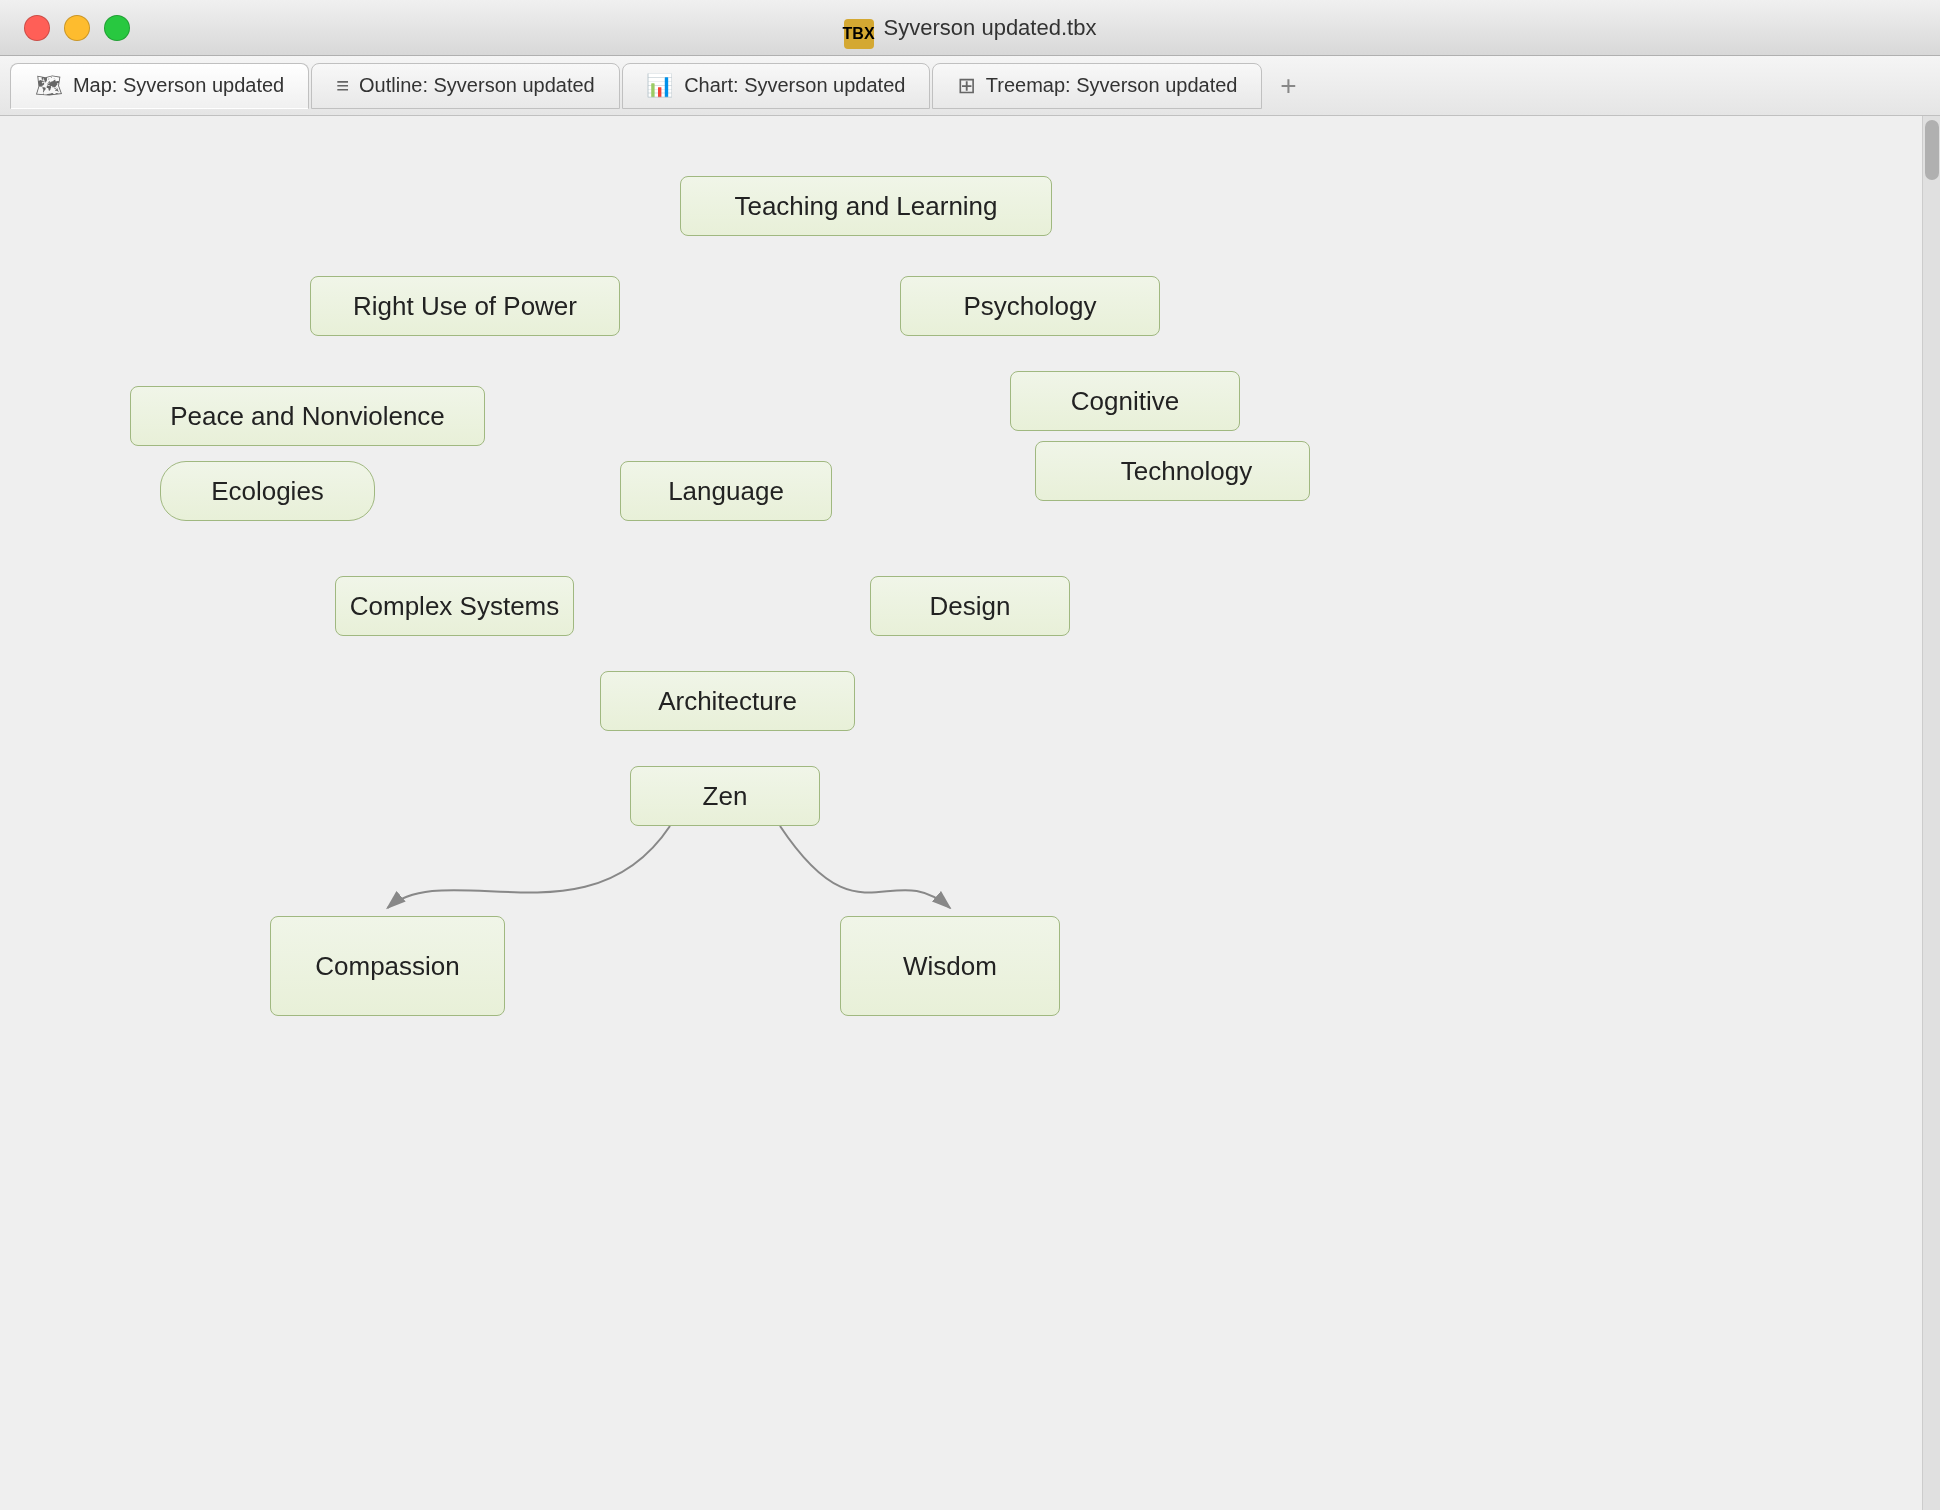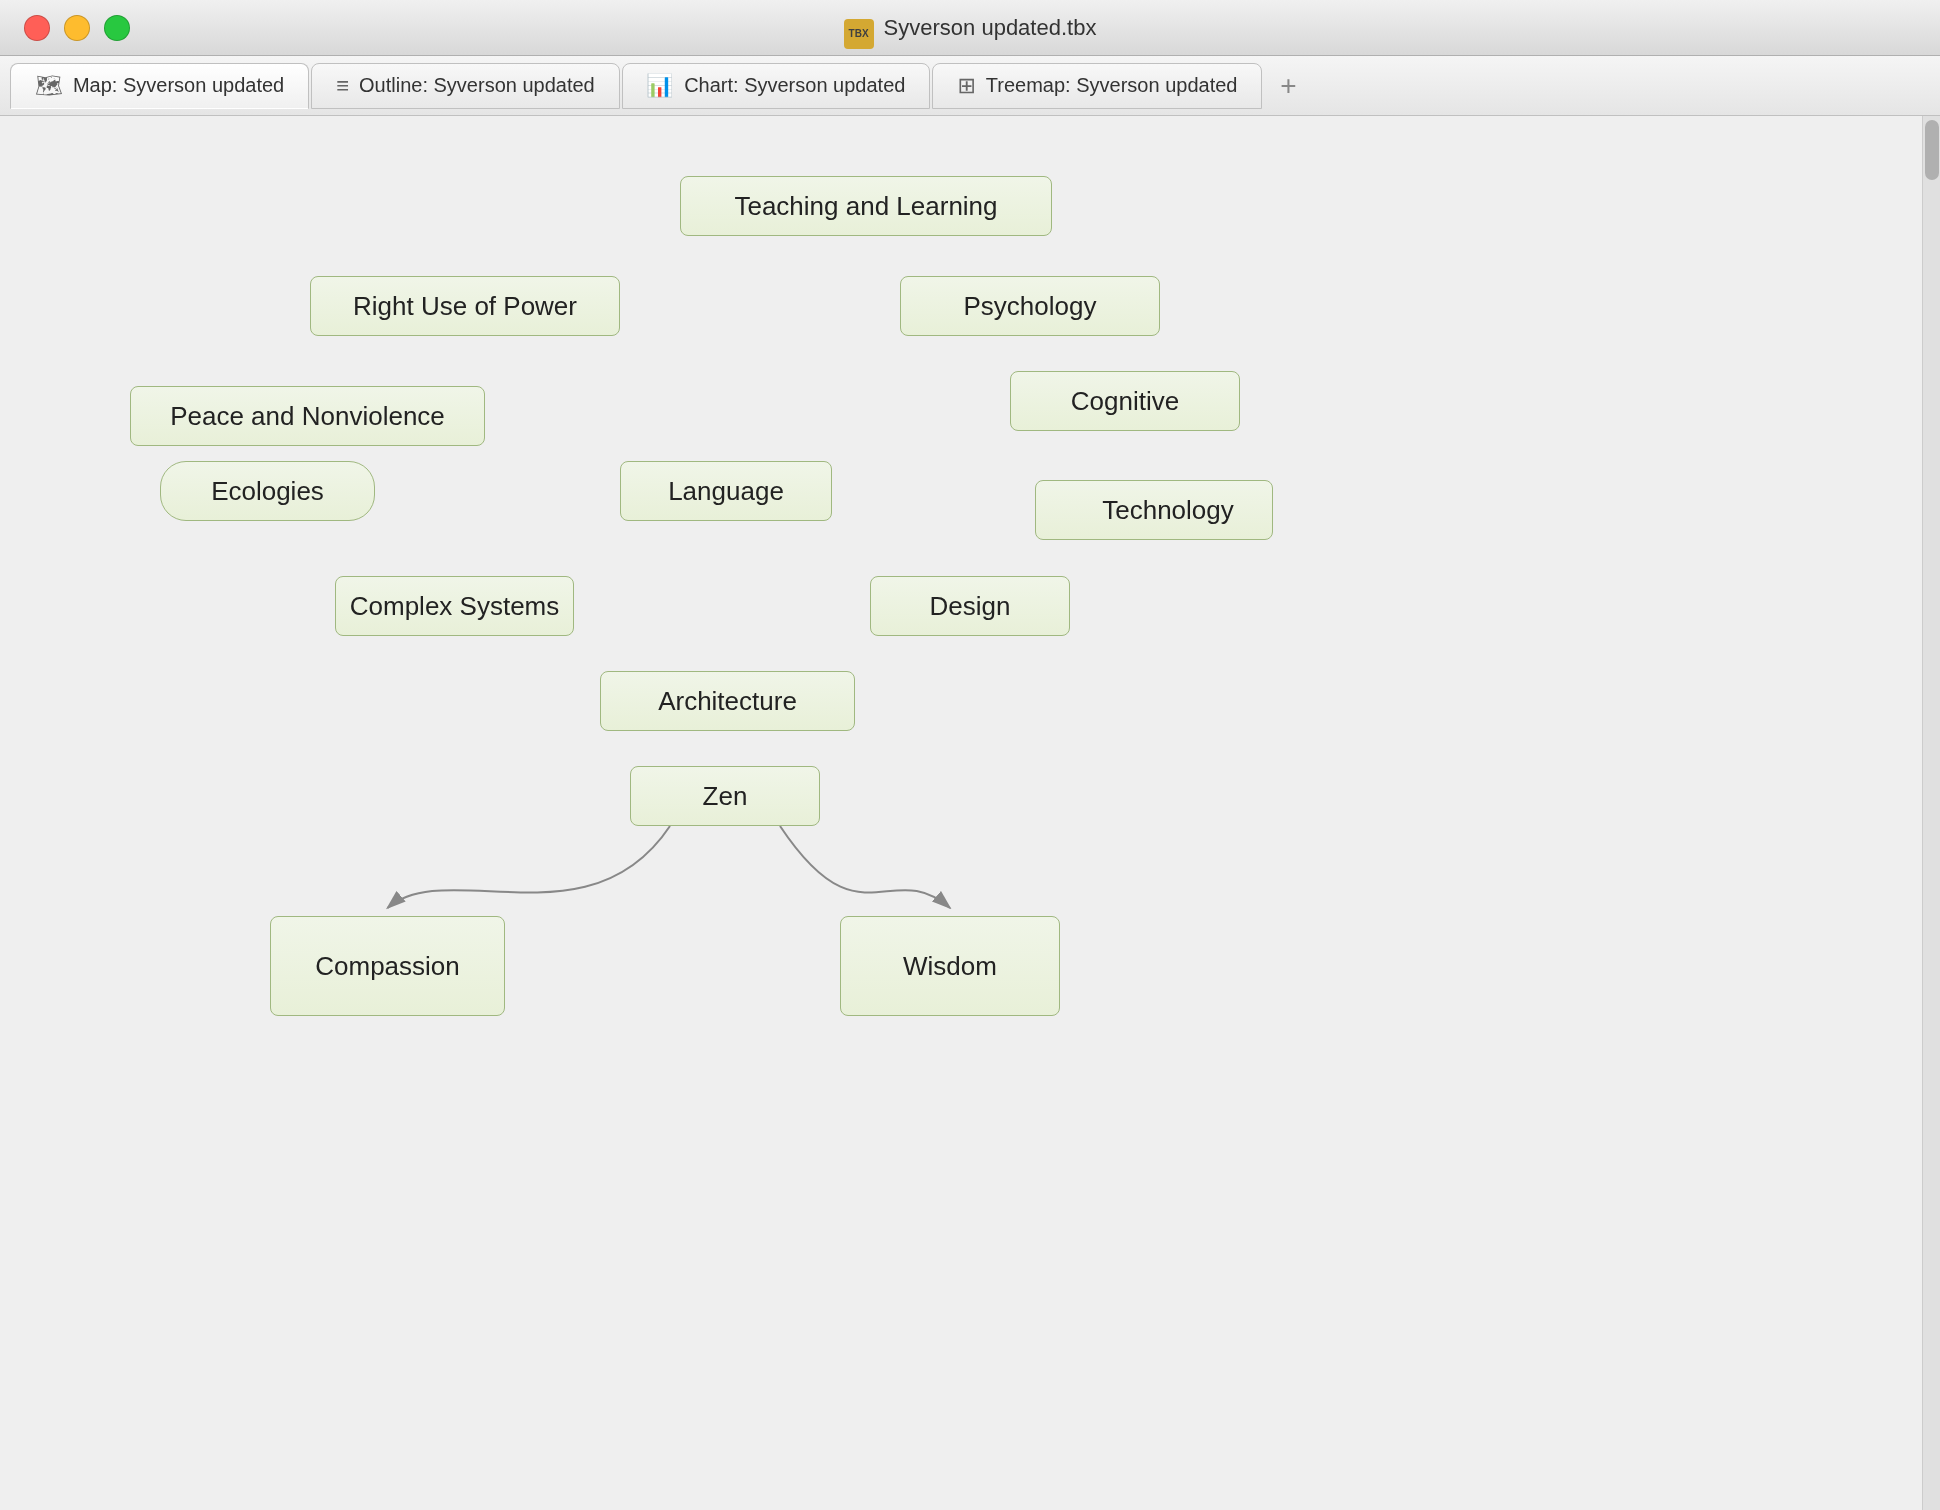--- a/index.html
+++ b/index.html
@@ -58,23 +58,23 @@
     }
 
     .title-icon {
       width: 30px;
       height: 30px;
       background: #d4a832;
       border-radius: 4px;
       display: flex;
       align-items: center;
       justify-content: center;
-      font-size: 10px;
+      font-size: 16px;
       font-weight: bold;
-      color: #404040;
+      color: #000000;
       margin-top: 12px;
     }
 
     
     .tab-bar {
       width: 100%;
       height: 60px;
       background: linear-gradient(to bottom, #f5f5f5, #e5e5e5);
       border-bottom: 1px solid #c0c0c0;
       display: flex;
@@ -224,21 +224,21 @@
     <path id="zen-wisdom" d="M 780 710 C 860 830, 890 740, 950 792" fill="none" stroke="#888888" stroke-width="2" marker-end="url(#arrowhead)"></path>
   </svg>
 
   <div id="nodes-container">
       <div class="node" style="left: 680px; top: 60px; width: 372px; min-height: 60px;">Teaching and Learning</div>
       <div class="node" style="left: 310px; top: 160px; width: 310px; min-height: 60px;">Right Use of Power</div>
       <div class="node" style="left: 900px; top: 160px; width: 260px; min-height: 60px;">Psychology</div>
       <div class="node" style="left: 130px; top: 270px; width: 355px; min-height: 60px;">Peace and Nonviolence</div>
       <div class="node" style="left: 1010px; top: 255px; width: 230px; min-height: 60px;">Cognitive</div>
       <div class="node" style="left: 620px; top: 345px; width: 212px; min-height: 60px;">Language</div>
-      <div class="node" style="left: 1035px; top: 364px; width: 238px; min-height: 60px; padding-left: 48px;">Technology</div>
+      <div class="node" style="left: 1035px; top: 325px; width: 275px; min-height: 60px; padding-left: 48px;">Technology</div>
       <div class="node" style="left: 160px; top: 345px; width: 215px; min-height: 60px; border-radius: 26px;">Ecologies</div>
       <div class="node" style="left: 335px; top: 460px; width: 239px; min-height: 60px;">Complex Systems</div>
       <div class="node" style="left: 870px; top: 460px; width: 200px; min-height: 60px;">Design</div>
       <div class="node" style="left: 600px; top: 555px; width: 255px; min-height: 60px; text-align: center;">Architecture</div>
       <div class="node" style="left: 630px; top: 650px; width: 190px; min-height: 60px;">Zen</div>
       <div class="node" style="left: 270px; top: 800px; width: 235px; min-height: 100px;">Compassion</div>
       <div class="node" style="left: 840px; top: 800px; width: 220px; min-height: 100px;">Wisdom</div>
     </div>
 
   <div class="scrollbar">

